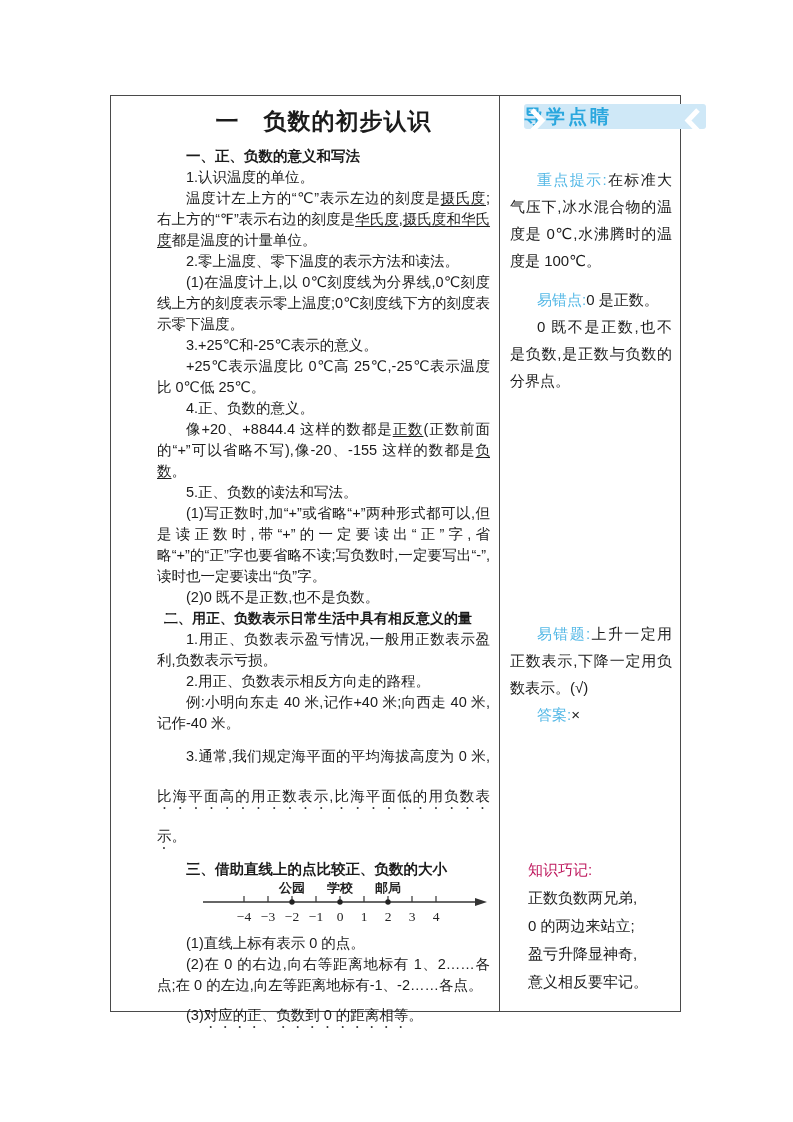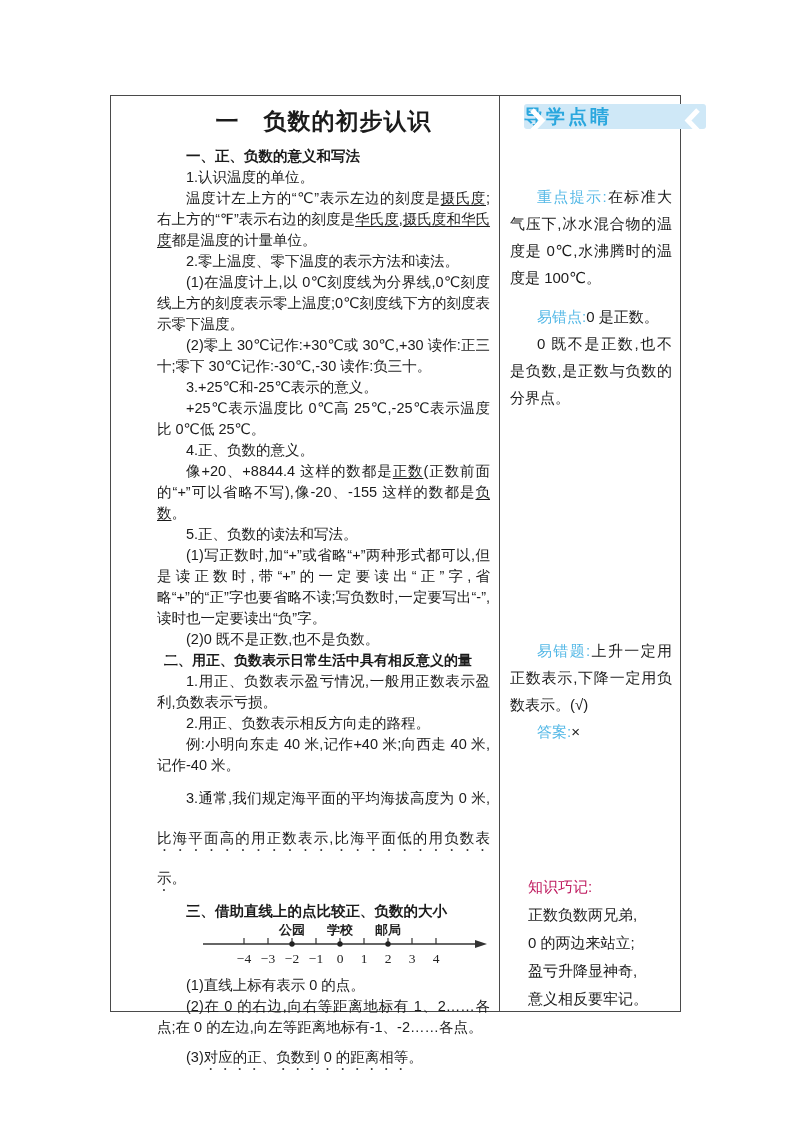--- a/index.html
+++ b/index.html
@@ -21,40 +21,39 @@
   .p.gap{margin-top:6px;line-height:26px;}
   .numberline{margin:2px 0 1px 28px;}
 
   .ribbon{position:absolute;left:24px;top:8px;width:182px;height:25px;background:#cfe8f7;
           border-radius:3px;display:flex;align-items:center;justify-content:flex-start;}
   .ribbon .label{color:#2aa7de;font-weight:bold;font-size:19px;letter-spacing:3px;}
   .ribbon .chev{position:absolute;top:3px;width:18px;height:27px;}
   .ribbon .chev.l{left:5px;}
   .ribbon .chev.r{right:5px;}
 
-  .rsec{position:absolute;left:10px;right:8px;font-size:15px;line-height:27px;text-align:justify;margin-top:17px;}
+  .rsec{position:absolute;left:10px;right:8px;font-size:15px;line-height:27px;text-align:justify;}
   .sec0{top:70px;} .sec1{top:190px;} .sec2{top:524px;} .sec3{top:760px;}
   .rsec .para{text-indent:1.8em;overflow-wrap:break-word;}
   .rsec .lbl{color:#54b8e6;}
   .rsec .rhyme-label{color:#be185d;padding-left:18px;line-height:28px;}
   .rsec .rhyme-line{padding-left:18px;line-height:28px;text-align:left;}
 </style>
 </head>
 <body>
 
 <div class="sheet">
   <div class="left-col">
     <div class="title">一　负数的初步认识</div>
     <div>
         <div class="h2"><span>一、正、负数的意义和写法</span></div>
         <div class="p"><span>1.认识温度的单位。</span></div>
         <div class="p"><span>温度计左上方的“℃”表示左边的刻度是</span><span class="u">摄氏度</span><span>;右上方的“℉”表示右边的刻度是</span><span class="u">华氏度</span><span>,</span><span class="u">摄氏度和华氏度</span><span>都是温度的计量单位。</span></div>
         <div class="p"><span>2.零上温度、零下温度的表示方法和读法。</span></div>
         <div class="p"><span>(1)在温度计上,以 0℃刻度线为分界线,0℃刻度线上方的刻度表示零上温度;0℃刻度线下方的刻度表示零下温度。</span></div>
-        <div class="p"><span>(2)零上 30℃记作:+30℃或 30℃,+30 读作:正三十;零下 30℃记作:-30℃,-30 读作:负三十。</span></div>
         <div class="p"><span>3.+25℃和-25℃表示的意义。</span></div>
         <div class="p"><span>+25℃表示温度比 0℃高 25℃,-25℃表示温度比 0℃低 25℃。</span></div>
         <div class="p"><span>4.正、负数的意义。</span></div>
         <div class="p"><span>像+20、+8844.4 这样的数都是</span><span class="u">正数</span><span>(正数前面的“+”可以省略不写),像-20、-155 这样的数都是</span><span class="u">负数</span><span>。</span></div>
         <div class="p"><span>5.正、负数的读法和写法。</span></div>
         <div class="p"><span>(1)写正数时,加“+”或省略“+”两种形式都可以,但是读正数时,带“+”的一定要读出“正”字,省略“+”的“正”字也要省略不读;写负数时,一定要写出“-”,读时也一定要读出“负”字。</span></div>
         <div class="p"><span>(2)0 既不是正数,也不是负数。</span></div>
         <div class="h2 tight"><span>二、用正、负数表示日常生活中具有相反意义的量</span></div>
         <div class="p"><span>1.用正、负数表示盈亏情况,一般用正数表示盈利,负数表示亏损。</span></div>
         <div class="p"><span>2.用正、负数表示相反方向走的路程。</span></div>

